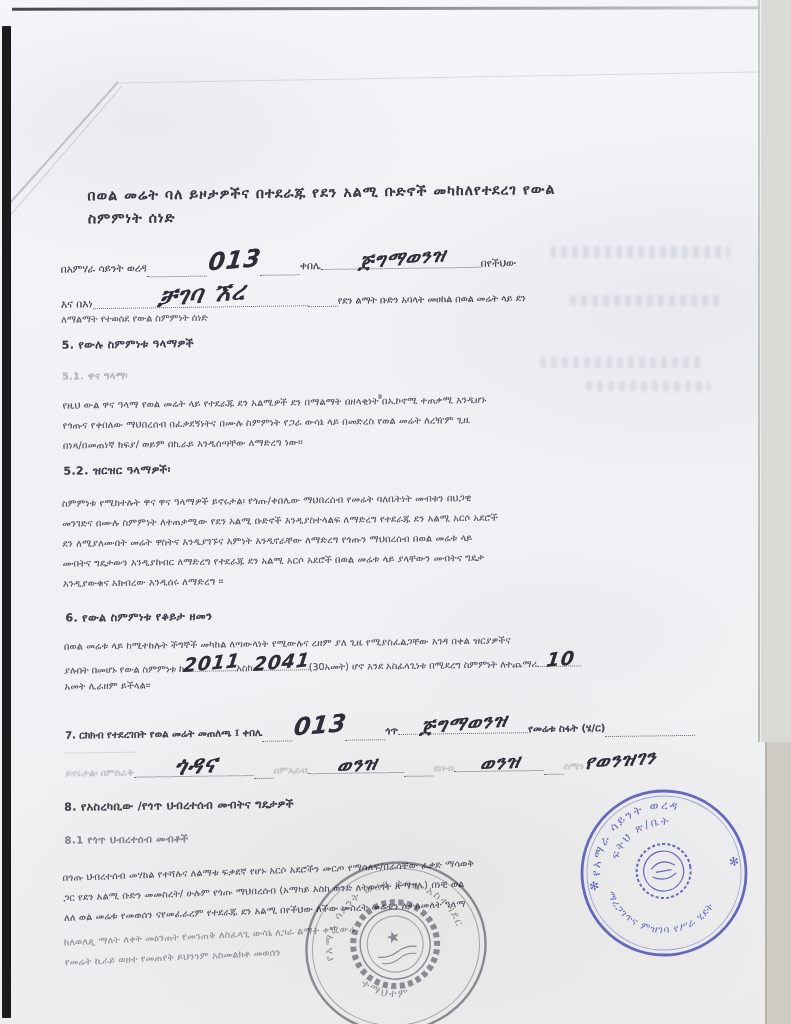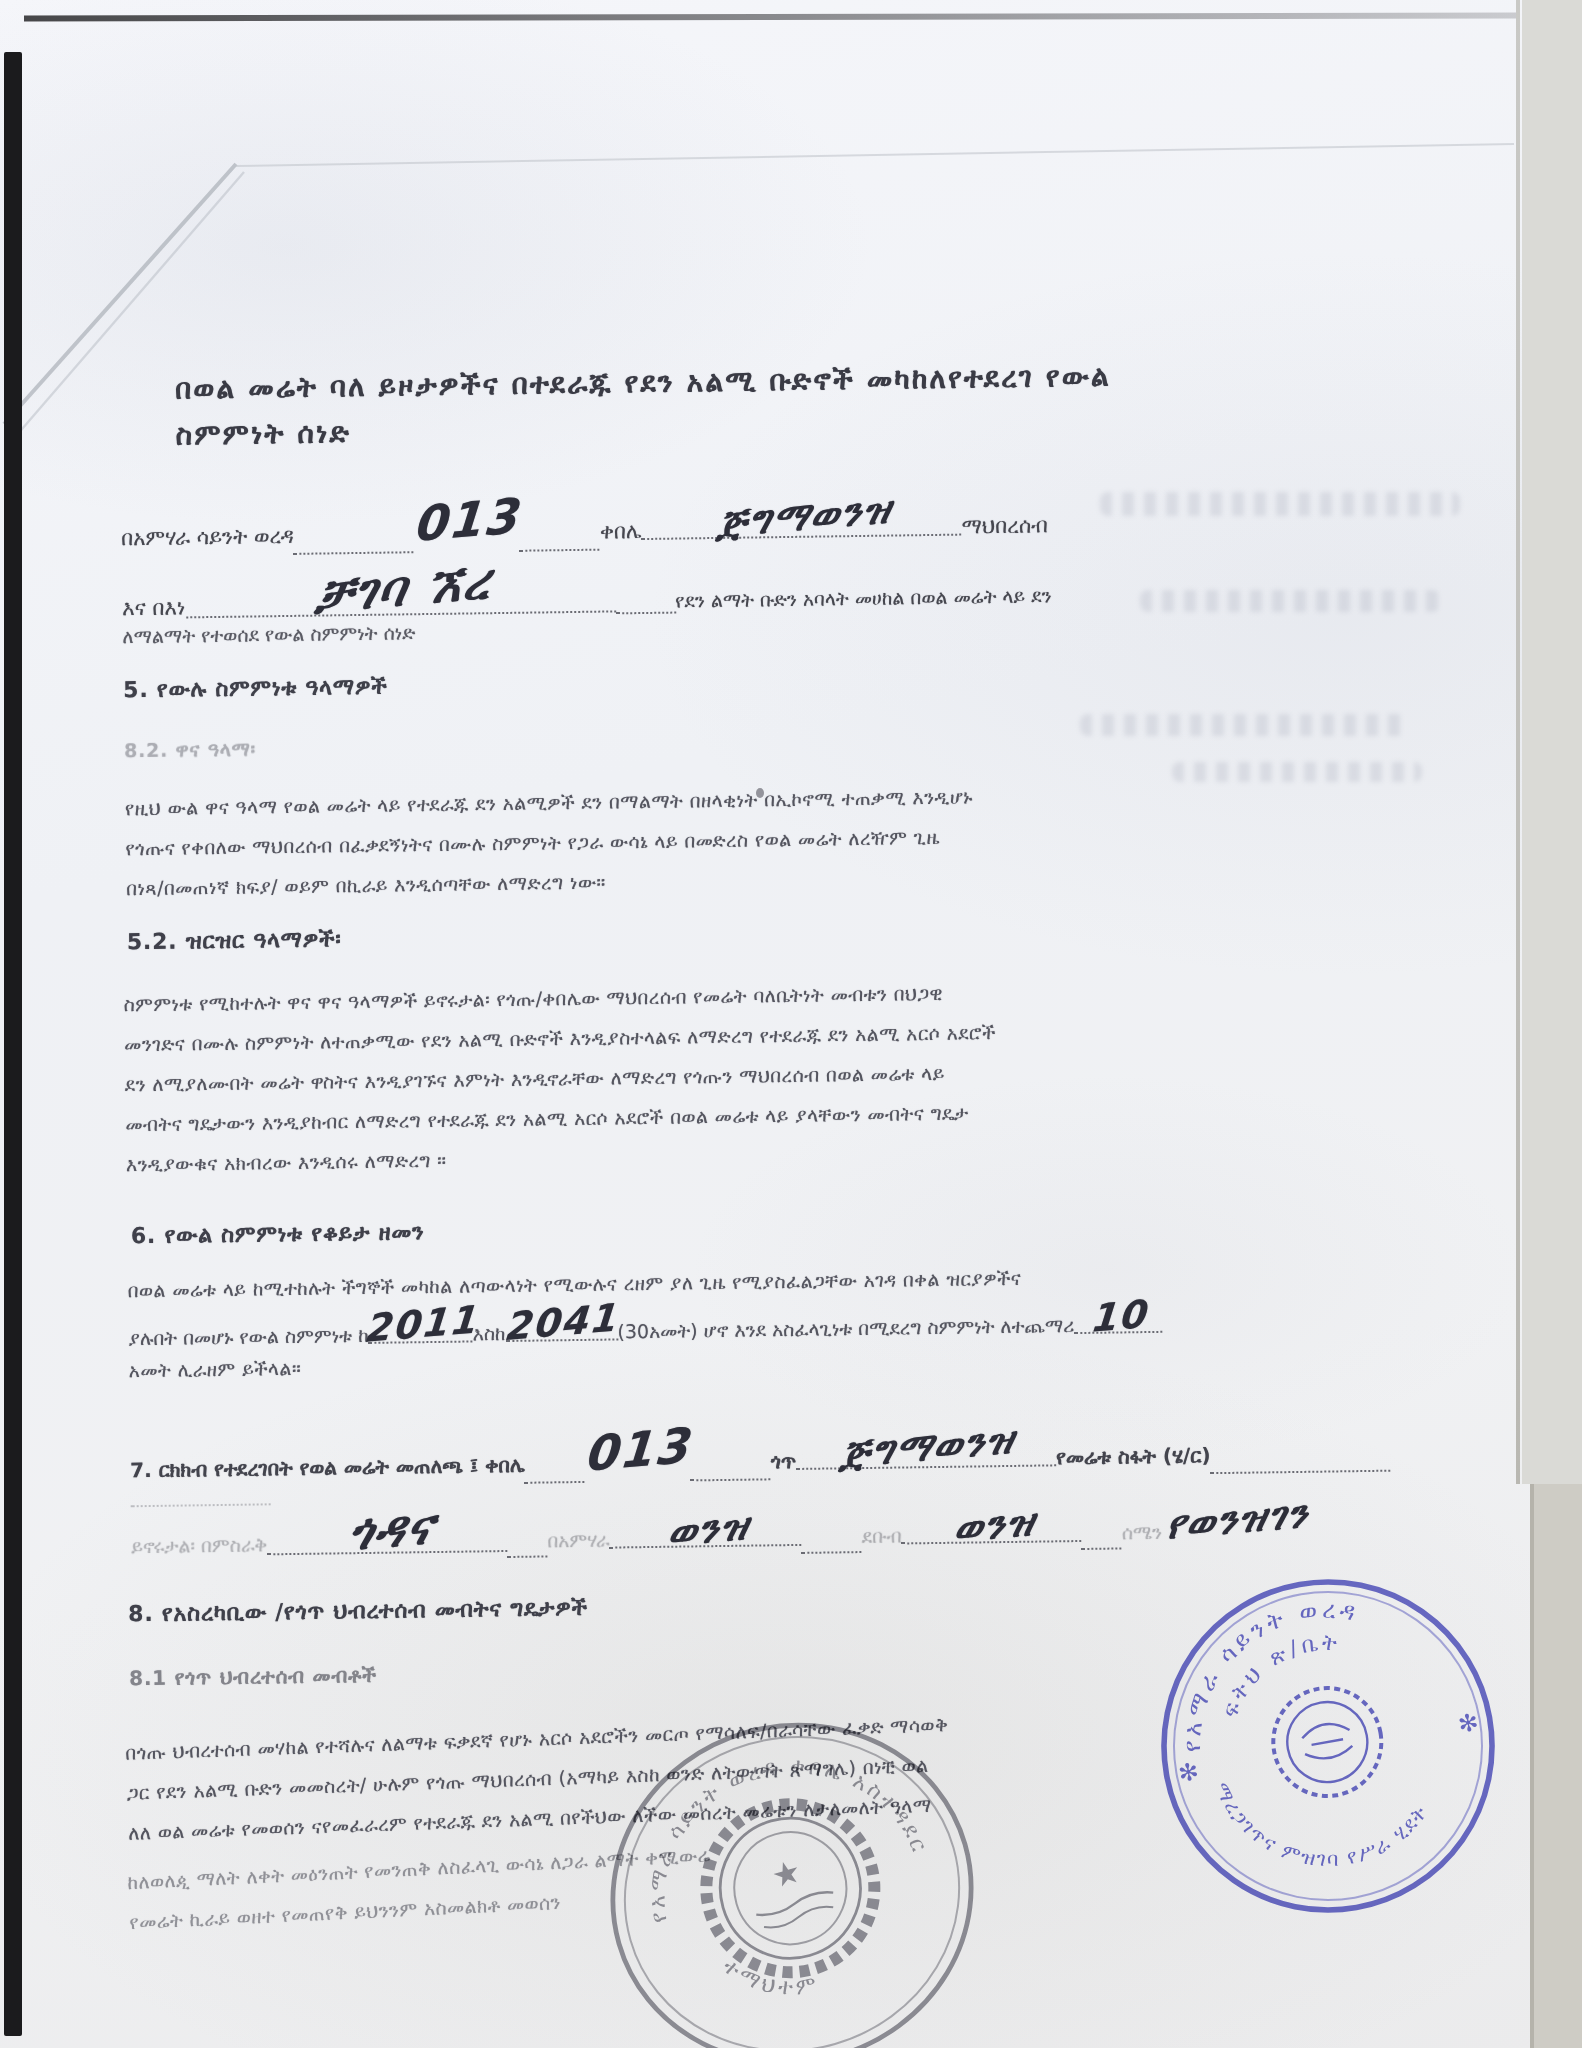--- a/index.html
+++ b/index.html
@@ -77,38 +77,38 @@
 
     <div class="pline" style="top:246px;left:64px;">
       <span class="lbl">በአምሃራ ሳይንት ወረዳ</span>
       <span class="dots w60"></span>
       <span class="hw hw-xl">013</span>
       <span class="dots w40"></span>
       <span class="lbl">ቀበሌ</span>
       <span class="fill-dotted" style="width:160px;">
         <span class="hw hw-lg">ጅግማወንዝ</span>
       </span>
-      <span class="lbl">ማህበረሰብ</span>
+      <span class="lbl">በየችህው</span>
     </div>
 
     <div class="pline" style="top:281px;left:64px;">
       <span class="lbl">እና በእነ</span>
       <span class="fill-dotted" style="width:215px;">
         <span class="hw hw-xl">ቻገባ  ኧረ</span>
       </span>
       <span class="dots w30"></span>
       <span class="lbl small">የደን ልማት ቡድን አባላት መሀከል በወል መሬት ላይ ደን</span>
     </div>
 
     <div class="pline small" style="top:309px;left:64px;color:#5a5b64;">
       <span class="lbl">ለማልማት የተወሰደ የውል ስምምነት ሰነድ</span>
     </div>
 
     <div class="heading" style="top:334px;left:64px;">5. የውሉ ስምምነቱ ዓላማዎች</div>
-    <div class="heading faint" style="top:366px;left:64px;font-size:9.5px;">8.2. ዋና ዓላማ፡</div>
+    <div class="heading faint" style="top:366px;left:64px;font-size:9.5px;">5.1. ዋና ዓላማ፡</div>
     <div class="para" style="top:391px;left:64px;width:676px;">የዚህ ውል ዋና ዓላማ የወል መሬት ላይ የተደራጁ ደን አልሚዎች ደን በማልማት በዘላቂነት በኢኮኖሚ ተጠቃሚ እንዲሆኑ
 የጎጡና የቀበለው ማህበረሰብ በፈቃደኝነትና በሙሉ ስምምነት የጋራ ውሳኔ ላይ በመድረስ የወል መሬት ለረዥም ጊዜ
 በነጻ/በመጠነኛ ክፍያ/ ወይም በኪራይ እንዲሰጣቸው ለማድረግ ነው።</div>
 
     <div class="heading" style="top:460px;left:64px;">5.2. ዝርዝር ዓላማዎች፡</div>
     <div class="para" style="top:489px;left:62px;width:684px;">ስምምነቱ የሚከተሉት ዋና ዋና ዓላማዎች ይኖሩታል፡ የጎጡ/ቀበሌው ማህበረሰብ የመሬት ባለቤትነት መብቱን በህጋዊ
 መንገድና በሙሉ ስምምነት ለተጠቃሚው የደን አልሚ ቡድኖች እንዲያስተላልፍ ለማድረግ የተደራጁ ደን አልሚ አርሶ አደሮች
 ደን ለሚያለሙበት መሬት ዋስትና እንዲያገኙና እምነት እንዲኖራቸው ለማድረግ የጎጡን ማህበረሰብ በወል መሬቱ ላይ
 መብትና ግዴታውን እንዲያከብር ለማድረግ የተደራጁ ደን አልሚ አርሶ አደሮች በወል መሬቱ ላይ ያላቸውን መብትና ግዴታ
 እንዲያውቁና አክብረው እንዲሰሩ ለማድረግ ።</div>
@@ -146,21 +146,21 @@
     <div class="pline faint" style="top:737px;left:62px;">
       <span class="dots w70"></span>
     </div>
 
     <div class="pline" style="top:750px;left:62px;">
       <span class="lbl small faint">ይኖሩታል፡ በምስራቅ</span>
       <span class="fill-dotted" style="width:120px;">
         <span class="hw hw-xl">ጎዳና</span>
       </span>
       <span class="dots w20"></span>
-      <span class="lbl small faint">በአምሃራ</span>
+      <span class="lbl small faint">በምእራብ</span>
       <span class="fill-dotted" style="width:96px;">
         <span class="hw hw-lg">ወንዝ</span>
       </span>
       <span class="dots w30"></span>
       <span class="lbl small faint">ደቡብ</span>
       <span class="fill-dotted" style="width:90px;">
         <span class="hw hw-lg">ወንዝ</span>
       </span>
       <span class="dots w20"></span>
       <span class="lbl small faint">ሰሜን</span>

